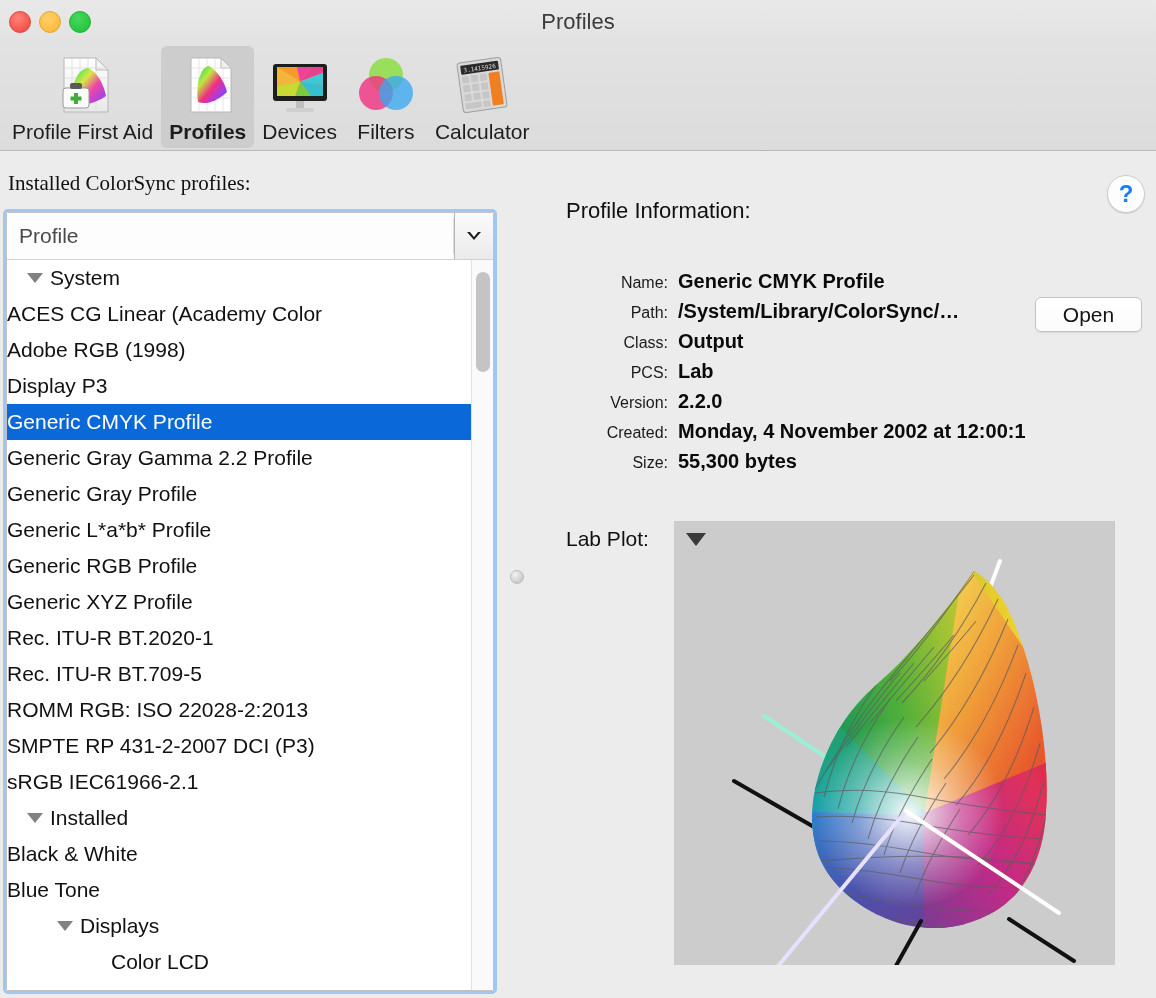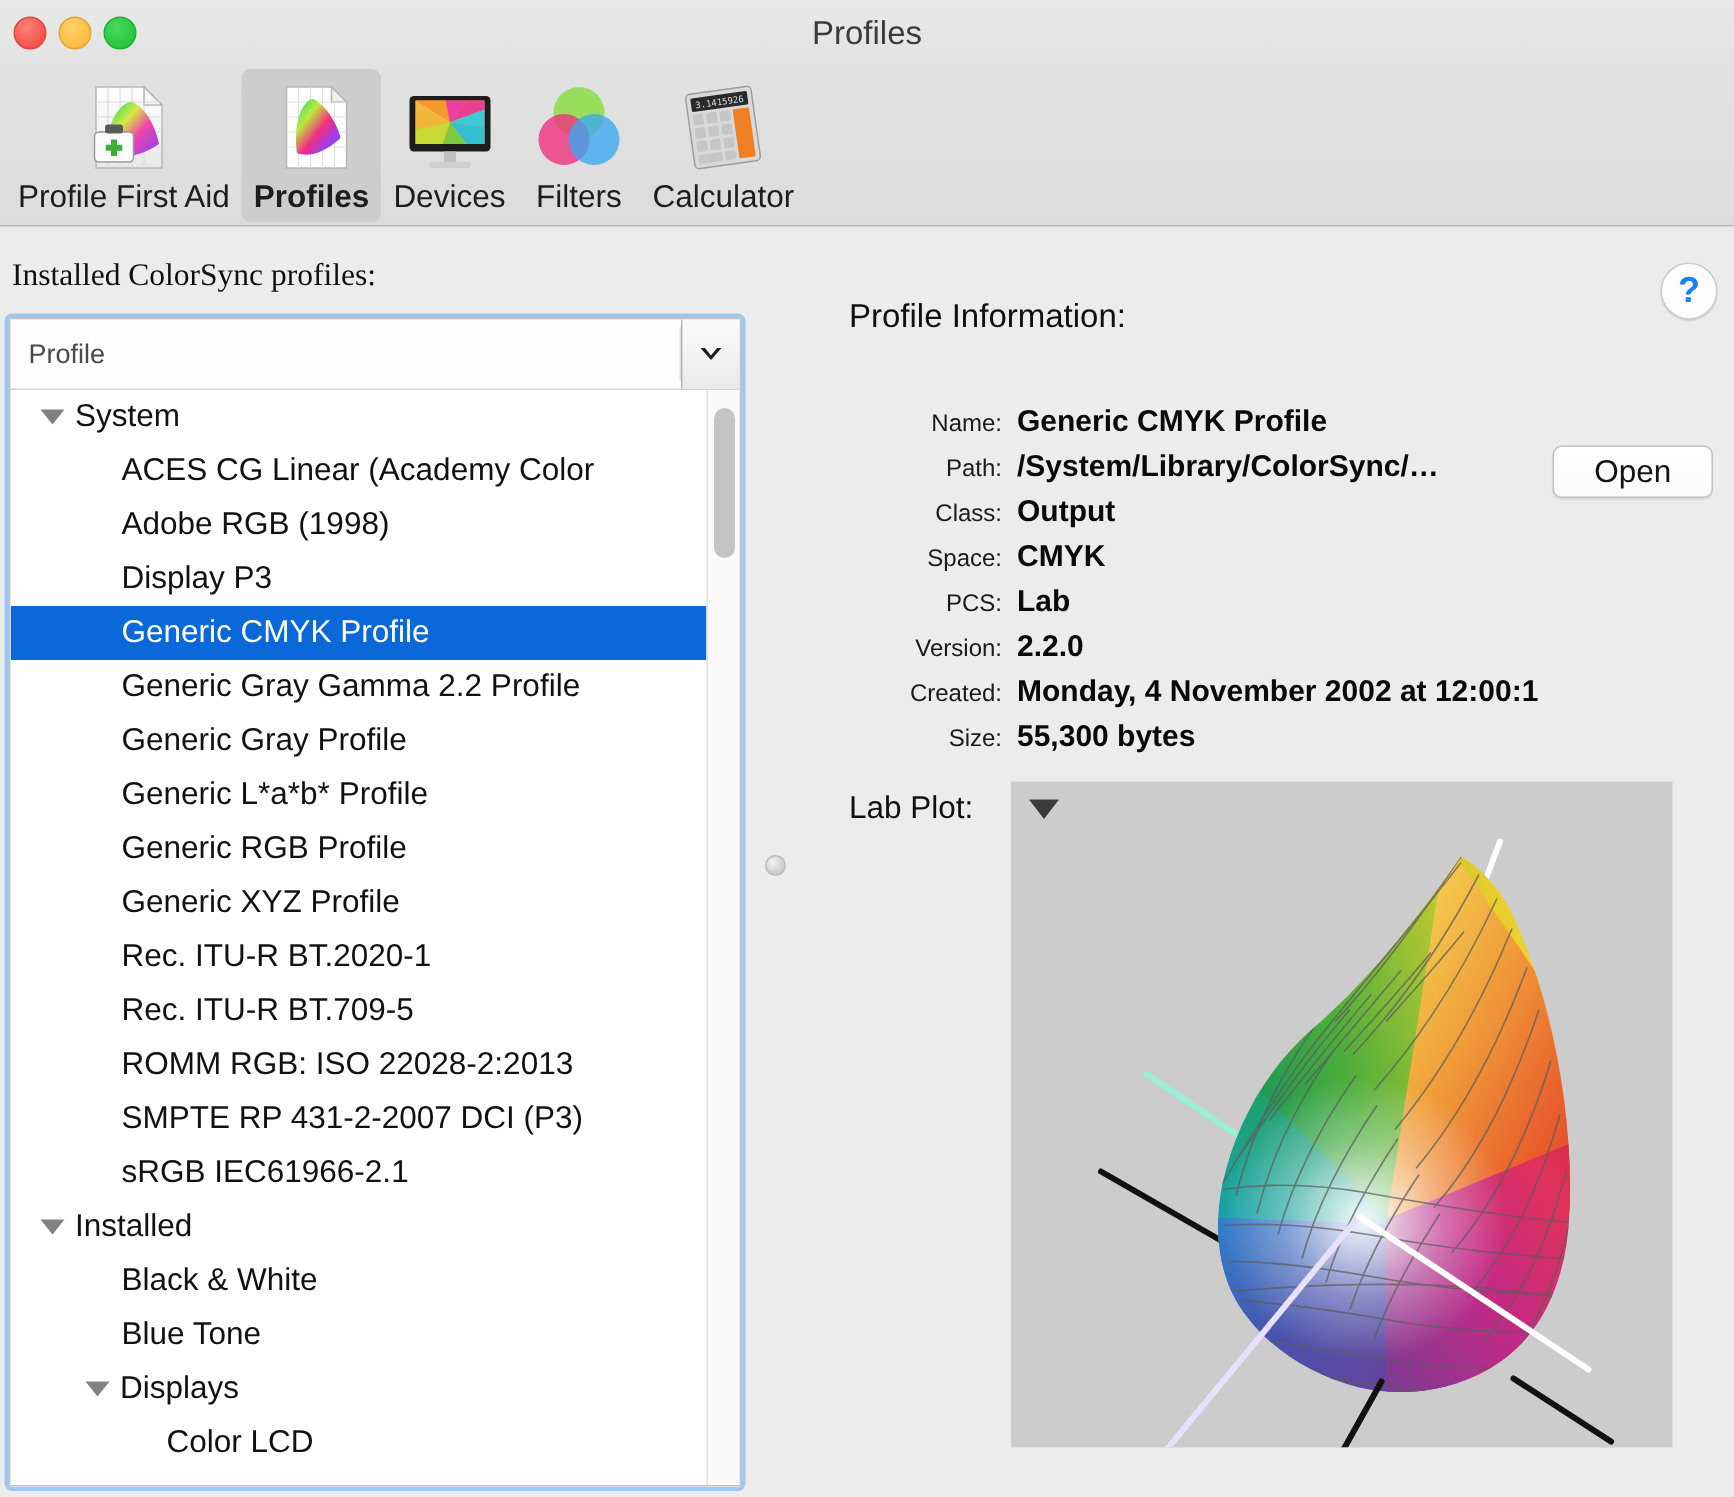--- a/index.html
+++ b/index.html
@@ -89,21 +89,21 @@
   }
   .list-header {
     position: relative;
     height: 47px;
     background: #fdfdfd;
     border-bottom: 1px solid #d2d2d2;
     display: flex; align-items: center;
   }
   .list-header-title {
     padding-left: 12px;
-    font-size: 18px; color: #4a4a4a;
+    font-size: 21px; color: #4a4a4a;
     flex: 1;
   }
   .header-sep { width: 1px; height: 36px; background: #dcdcdc; }
   .header-btn {
     width: 39px; height: 46px;
     background: linear-gradient(to bottom, #fbfbfb 0%, #eaeaea 100%);
     border-left: 1px solid #b4b4b4;
     display: flex; align-items: center; justify-content: center;
   }
   .chev {
@@ -138,21 +138,21 @@
   .row .disc {
     width: 0; height: 0;
     border-left: 8px solid transparent;
     border-right: 8px solid transparent;
     border-top: 10px solid #818181;
     margin-right: 7px;
     flex: 0 0 auto;
   }
   .row .rtext { overflow: hidden; text-overflow: ellipsis; }
   .row.lvl-group   { padding-left: 20px; }
-  .row.lvl-child   { padding-left: 74px; }
+  .row.lvl-child   { }
   .row.lvl-group2  { padding-left: 50px; }
   .row.lvl-child2  { padding-left: 104px; }
 
   .scrolltrack {
     position: absolute; right: 0; top: 0;
     width: 22px; height: 731px;
     background: #fafafa;
     border-left: 1px solid #e2e2e2;
   }
   .scrollthumb {
@@ -477,24 +477,20 @@
       </div>
       <div class="info-row">
         <div class="info-label">Path:</div>
         <div class="info-value">/System/Library/ColorSync/…</div>
       </div>
       <div class="info-row">
         <div class="info-label">Class:</div>
         <div class="info-value">Output</div>
       </div>
       <div class="info-row">
-        <div class="info-label">Space:</div>
-        <div class="info-value">CMYK</div>
-      </div>
-      <div class="info-row">
         <div class="info-label">PCS:</div>
         <div class="info-value">Lab</div>
       </div>
       <div class="info-row">
         <div class="info-label">Version:</div>
         <div class="info-value">2.2.0</div>
       </div>
       <div class="info-row">
         <div class="info-label">Created:</div>
         <div class="info-value">Monday, 4 November 2002 at 12:00:12…</div>

